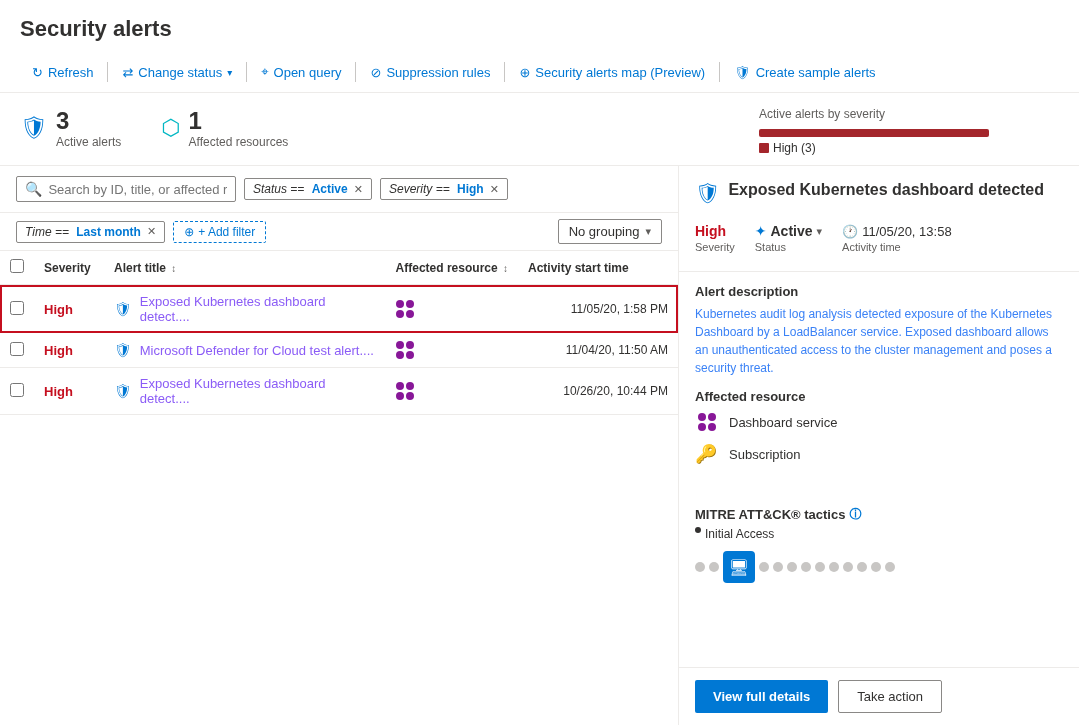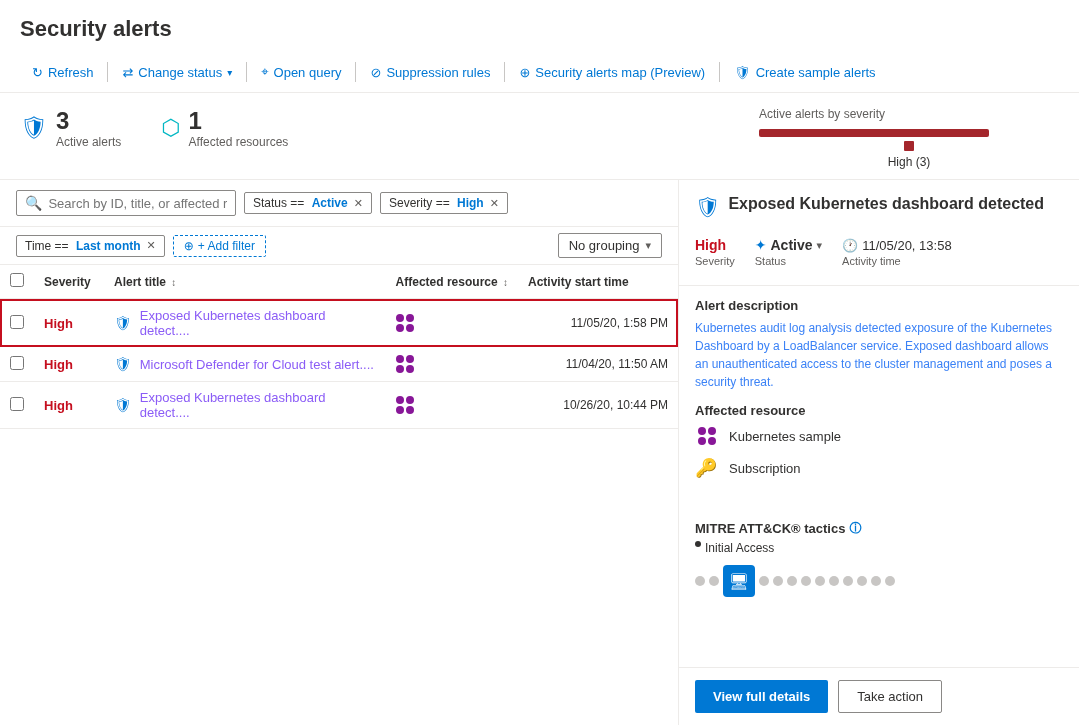--- a/index.html
+++ b/index.html
@@ -19,36 +19,36 @@
     .stat-count { font-size: 24px; font-weight: 600; color: #323130; }
     .stat-label { font-size: 12px; color: #605e5c; }
     .stat-icon-blue { color: #0078d4; font-size: 22px; }
     .stat-icon-cyan { color: #00b7c3; font-size: 22px; }
 
     .severity-chart { margin-left: auto; display: flex; flex-direction: column; gap: 4px; min-width: 300px; }
     .severity-chart-title { font-size: 12px; color: #605e5c; margin-bottom: 4px; }
     .severity-bar-row { display: flex; align-items: center; gap: 6px; }
     .severity-bar-bg { height: 8px; width: 230px; background: #fde7e9; border-radius: 2px; }
     .severity-bar-fill { height: 8px; background: #a4262c; border-radius: 2px; }
-    .severity-label { font-size: 12px; color: #323130; display: flex; align-items: center; gap: 4px; flex-direction: column; }
+    .severity-label { font-size: 12px; color: #323130; display: flex; align-items: center; gap: 4px; }
     .severity-dot { width: 10px; height: 10px; background: #a4262c; border-radius: 1px; display: inline-block; }
 
     
     .content-area { display: flex; flex: 1; overflow: hidden; }
 
     
     .left-panel { flex: 1; display: flex; flex-direction: column; overflow: hidden; border-right: 1px solid #edebe9; }
 
     
     .filter-bar { padding: 10px 16px; display: flex; align-items: center; gap: 8px; flex-wrap: wrap; border-bottom: 1px solid #edebe9; }
     .search-box { display: flex; align-items: center; border: 1px solid #8a8886; border-radius: 2px; padding: 4px 8px; gap: 6px; width: 220px; }
     .search-box input { border: none; outline: none; font-size: 13px; color: #605e5c; width: 100%; background: transparent; }
     .filter-chip { display: flex; align-items: center; gap: 4px; border: 1px solid #8a8886; border-radius: 2px; padding: 3px 8px; font-size: 12px; background: #fff; white-space: nowrap; }
     .filter-chip .chip-remove { cursor: pointer; color: #605e5c; font-size: 11px; margin-left: 2px; }
-    .filter-chip .chip-label { color: #323130; }
+    .filter-chip .chip-label { color: #323130; font-style: italic; }
     .filter-chip .chip-val { color: #0078d4; font-weight: 600; }
     .add-filter-btn { display: flex; align-items: center; gap: 4px; border: 1px dashed #0078d4; border-radius: 2px; padding: 3px 10px; font-size: 12px; color: #0078d4; background: none; cursor: pointer; }
 
     
     .filter-row2 { padding: 6px 16px; display: flex; align-items: center; justify-content: space-between; border-bottom: 1px solid #edebe9; gap: 42px; }
     .filter-row2-left { display: flex; align-items: center; gap: 8px; }
     .grouping-dropdown { display: flex; align-items: center; gap: 6px; border: 1px solid #8a8886; border-radius: 2px; padding: 4px 10px; font-size: 13px; cursor: pointer; background: #fff; }
     .grouping-dropdown-arrow { font-size: 11px; color: #605e5c; }
 
     
@@ -365,21 +365,21 @@
         <div class="resource-list">
           <div class="resource-item">
             <div class="resource-item-icon">
               <div class="k8s-icon" style="grid-template-columns:1fr 1fr;gap:2px;display:grid;">
                 <div class="k8s-dot" style="background:#881798;"></div>
                 <div class="k8s-dot" style="background:#881798;"></div>
                 <div class="k8s-dot" style="background:#881798;"></div>
                 <div class="k8s-dot" style="background:#881798;"></div>
               </div>
             </div>
-            <span>Kubernetes sample</span>
+            <span>Dashboard service</span>
           </div>
           <div class="resource-item">
             <div class="resource-item-icon">
               <span class="key-icon">🔑</span>
             </div>
             <span>Subscription</span>
           </div>
         </div>
 
         <div class="mitre-section">

